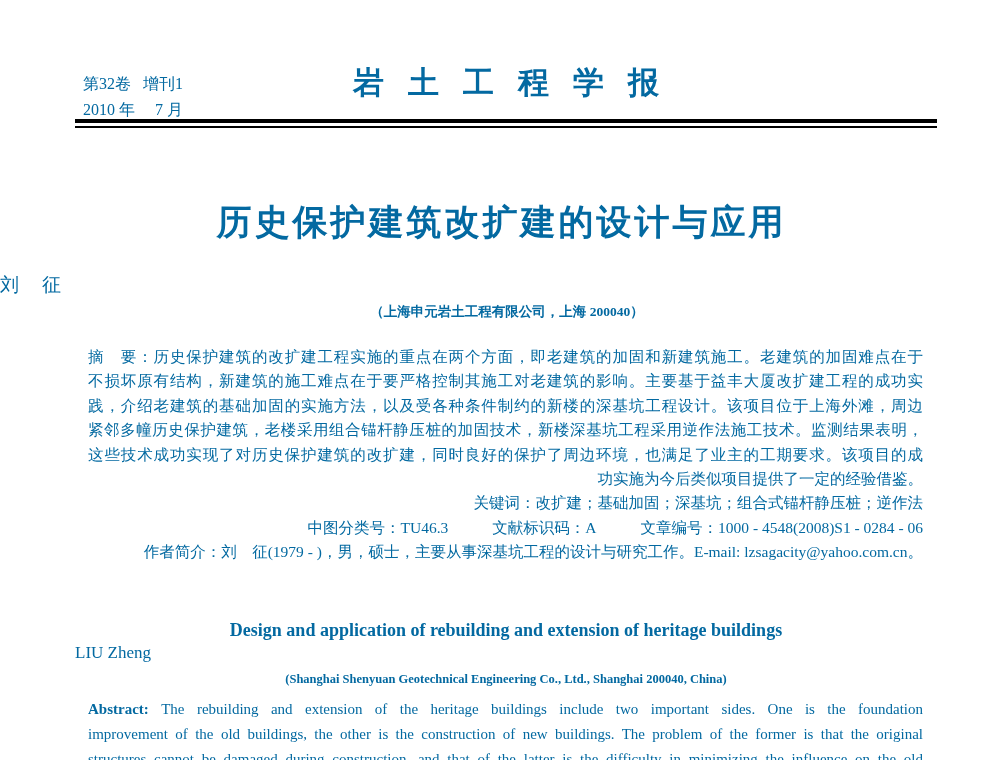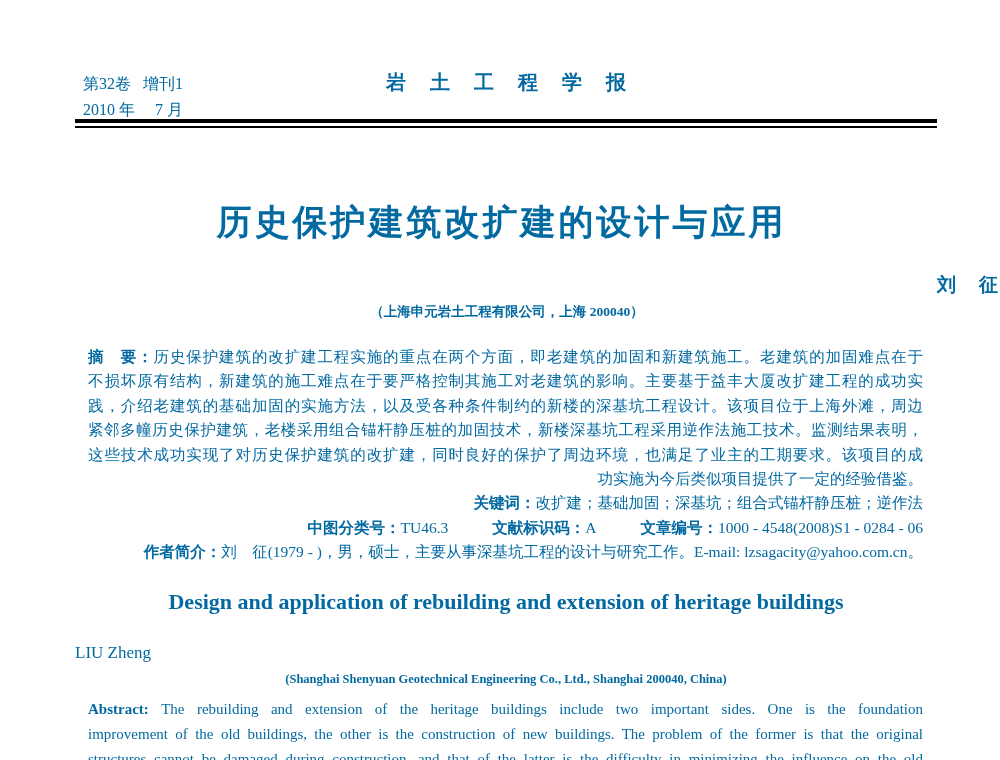--- a/index.html
+++ b/index.html
@@ -6,47 +6,47 @@
   .page{
     position:relative;width:1000px;height:760px;background:#fff;overflow:hidden;
     color:#0369a1;font-family:"Liberation Serif","DejaVu Serif",serif;
   }
   
   .hdr-left{position:absolute;left:83px;top:71px;}
   .hdr-right{position:absolute;right:63px;top:71px;text-align:right;}
   .hdr-line{font-size:16px;line-height:26px;white-space:pre;}
   .hdr-center{position:absolute;left:75px;width:862px;top:69px;text-align:center;}
   .journal-cn{
-    font-size:20px;font-weight:700;letter-spacing:24px;text-indent:24px;
+    font-size:31px;font-weight:700;letter-spacing:24px;text-indent:24px;
     line-height:27px;font-family:"Liberation Serif","DejaVu Serif",serif;
   }
   .journal-en{font-size:15px;letter-spacing:.5px;line-height:20px;margin-top:2px;}
   .rule{position:absolute;left:75px;width:862px;background:#000;}
   .rule-thick{top:119px;height:4px;}
   .rule-thin{top:126px;height:2px;}
   
   .title-cn{
     position:absolute;left:0;width:1000px;top:201px;text-align:center;
     font-family:"Liberation Sans","DejaVu Sans",sans-serif;
     font-weight:700;font-size:35px;letter-spacing:3px;text-indent:3px;line-height:42px;
   }
-  .author-cn{position:absolute;left:0;width:1000px;top:274px;text-align:right;
-    font-size:19px;font-weight:700;letter-spacing:2px;line-height:22px;}
+  .author-cn{position:absolute;left:0;width:1000px;top:274px;text-align:left;
+    font-size:19px;font-weight:400;letter-spacing:2px;line-height:22px;}
   .affil-cn{position:absolute;left:0;width:1014px;top:303px;text-align:center;
     font-size:13.5px;font-weight:700;line-height:18px;}
   
   .cnblock{position:absolute;left:88px;top:345px;width:835px;
     font-size:15.5px;line-height:24.4px;}
   .jline{text-align:justify;text-align-last:justify;}
   .lline{text-align:right;}
-  .cnb{font-weight:700;}
+  .cnb{font-weight:400;}
   .meta-val{margin-right:44px;}
   
-  .title-en{position:absolute;left:75px;width:862px;top:588px;text-align:center;
-    font-size:22px;font-weight:700;line-height:28px;}
+  .title-en{position:absolute;left:75px;width:862px;top:616px;text-align:center;
+    font-size:18px;font-weight:700;line-height:28px;}
   .author-en{position:absolute;left:75px;width:862px;top:643px;text-align:left;
     font-size:17px;line-height:20px;}
   .affil-en{position:absolute;left:75px;width:862px;top:671px;text-align:center;
     font-size:12.5px;font-weight:700;line-height:16px;}
   .enblock{position:absolute;left:88px;top:697px;width:835px;
     font-size:15px;line-height:25px;}
   .enblock .jline{word-spacing:1px;}
 </style>
 </head>
 <body>

